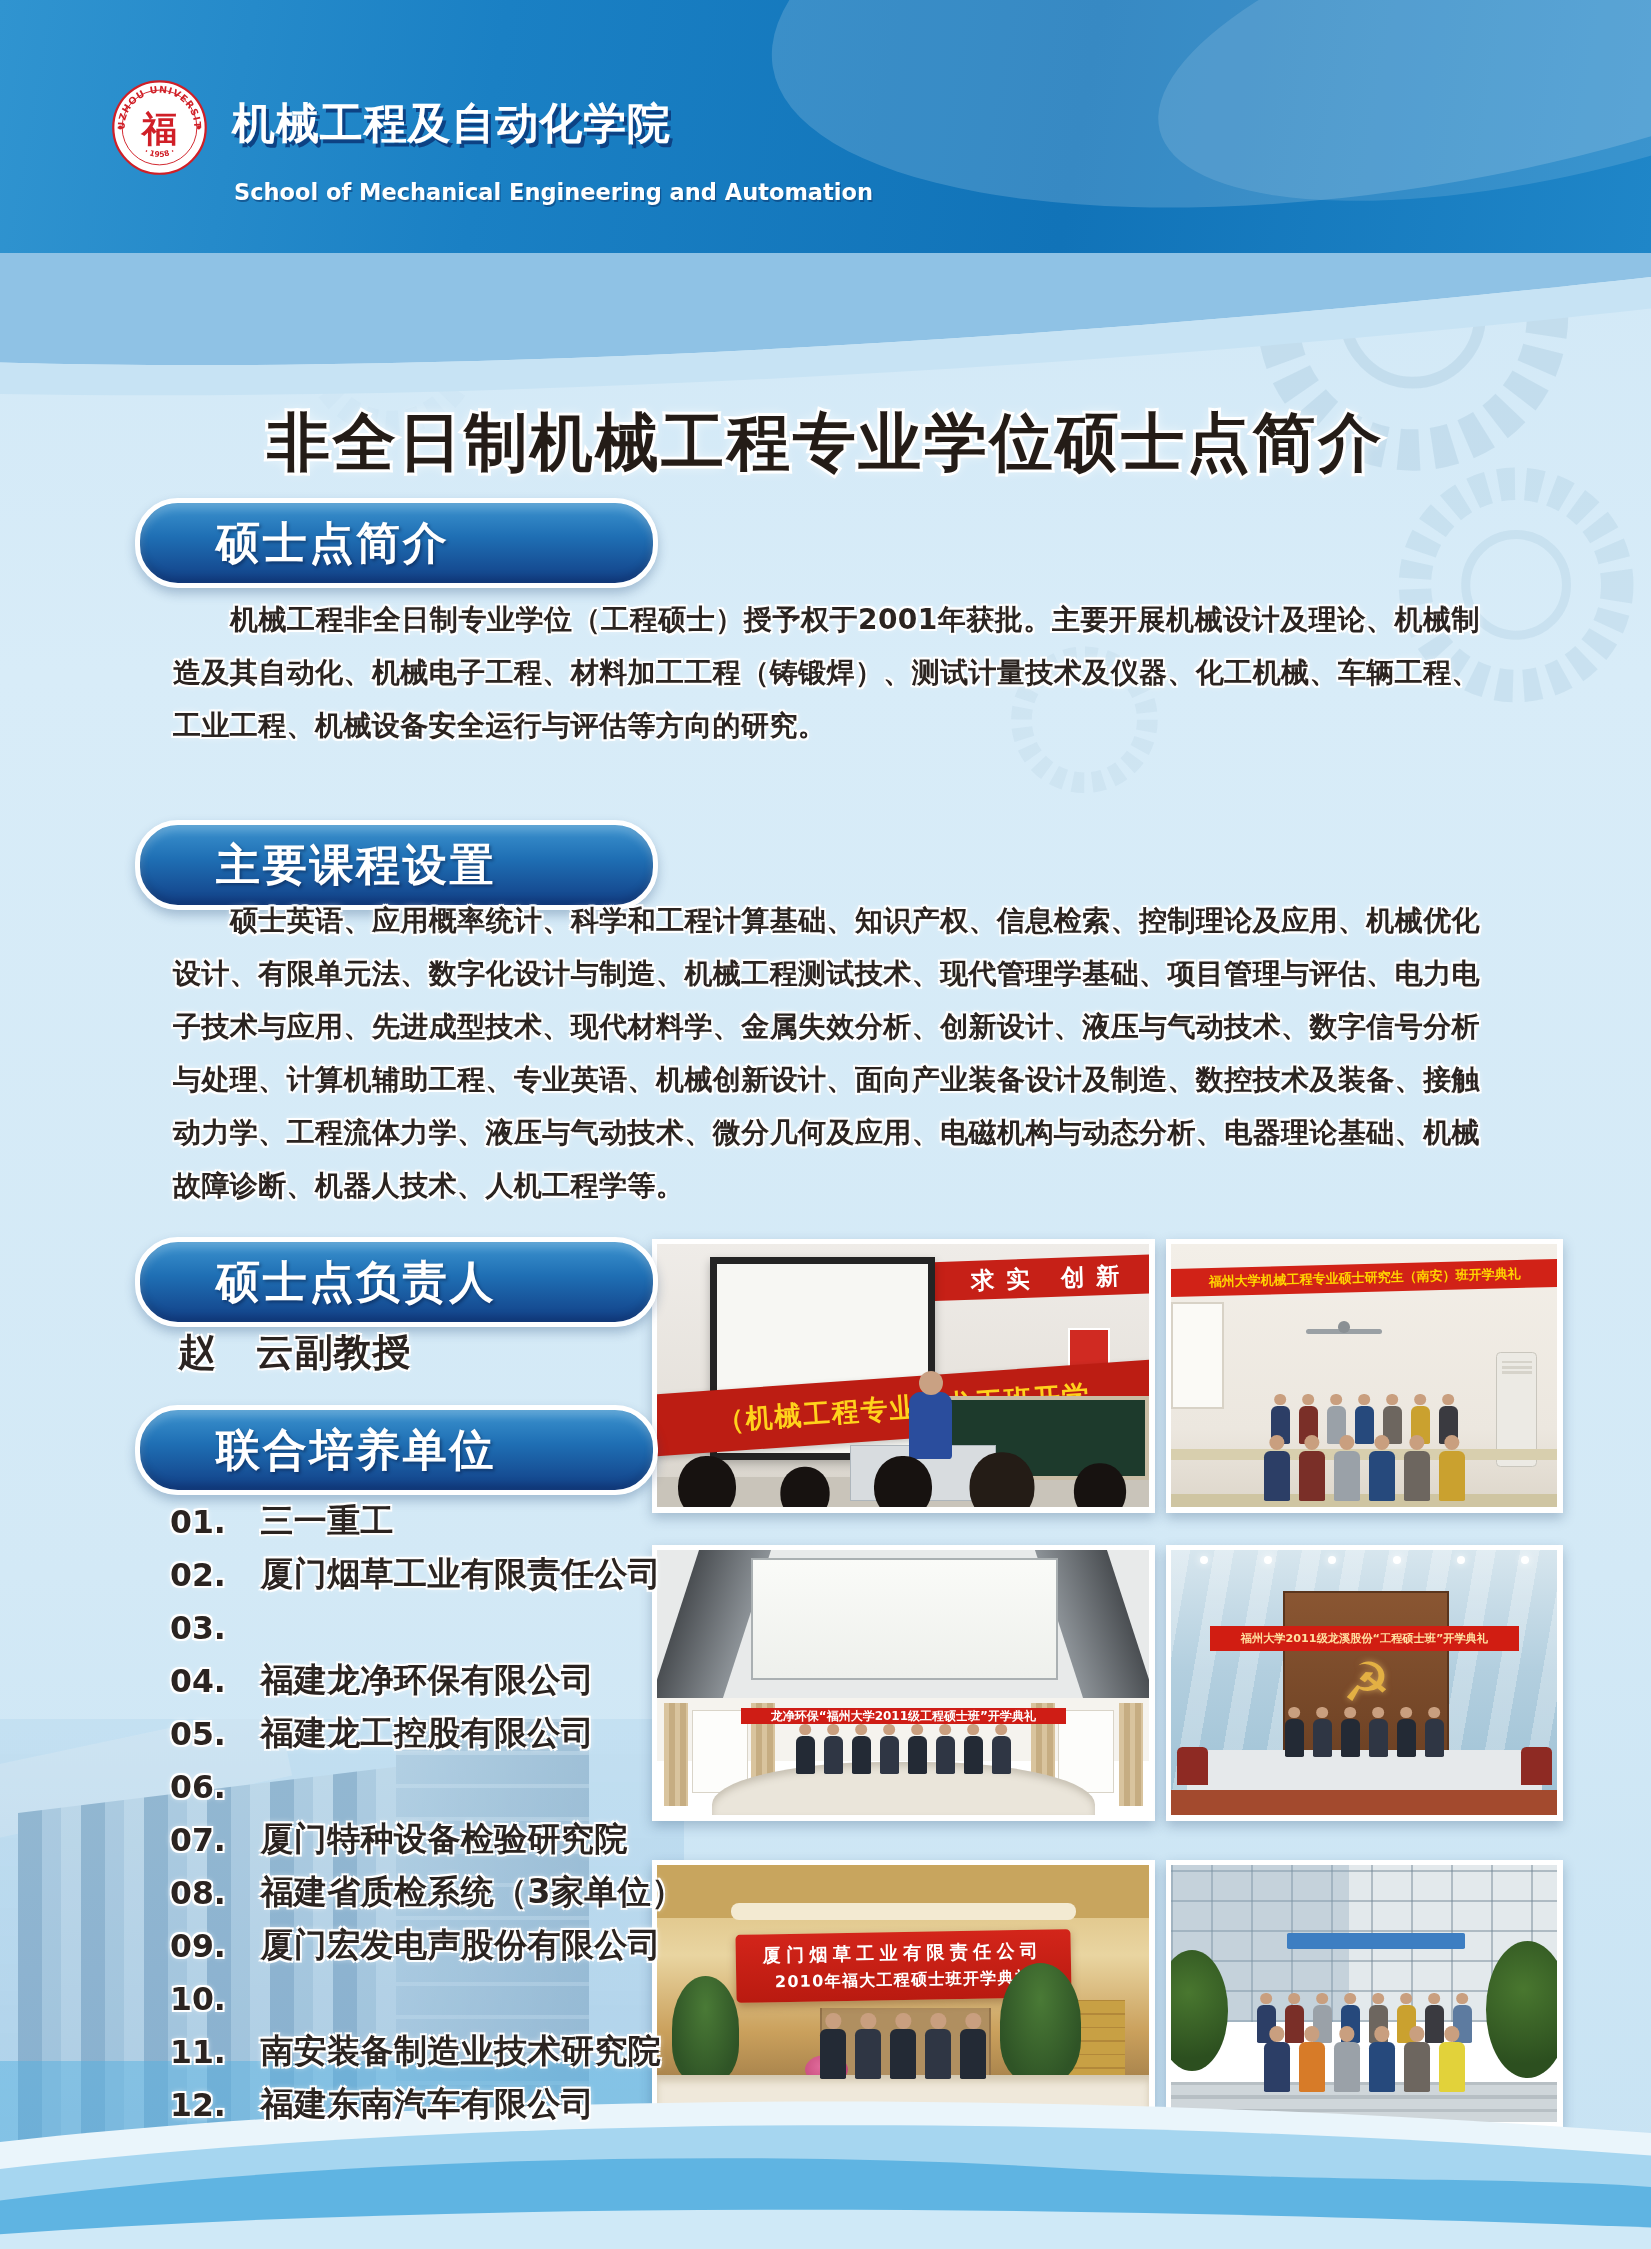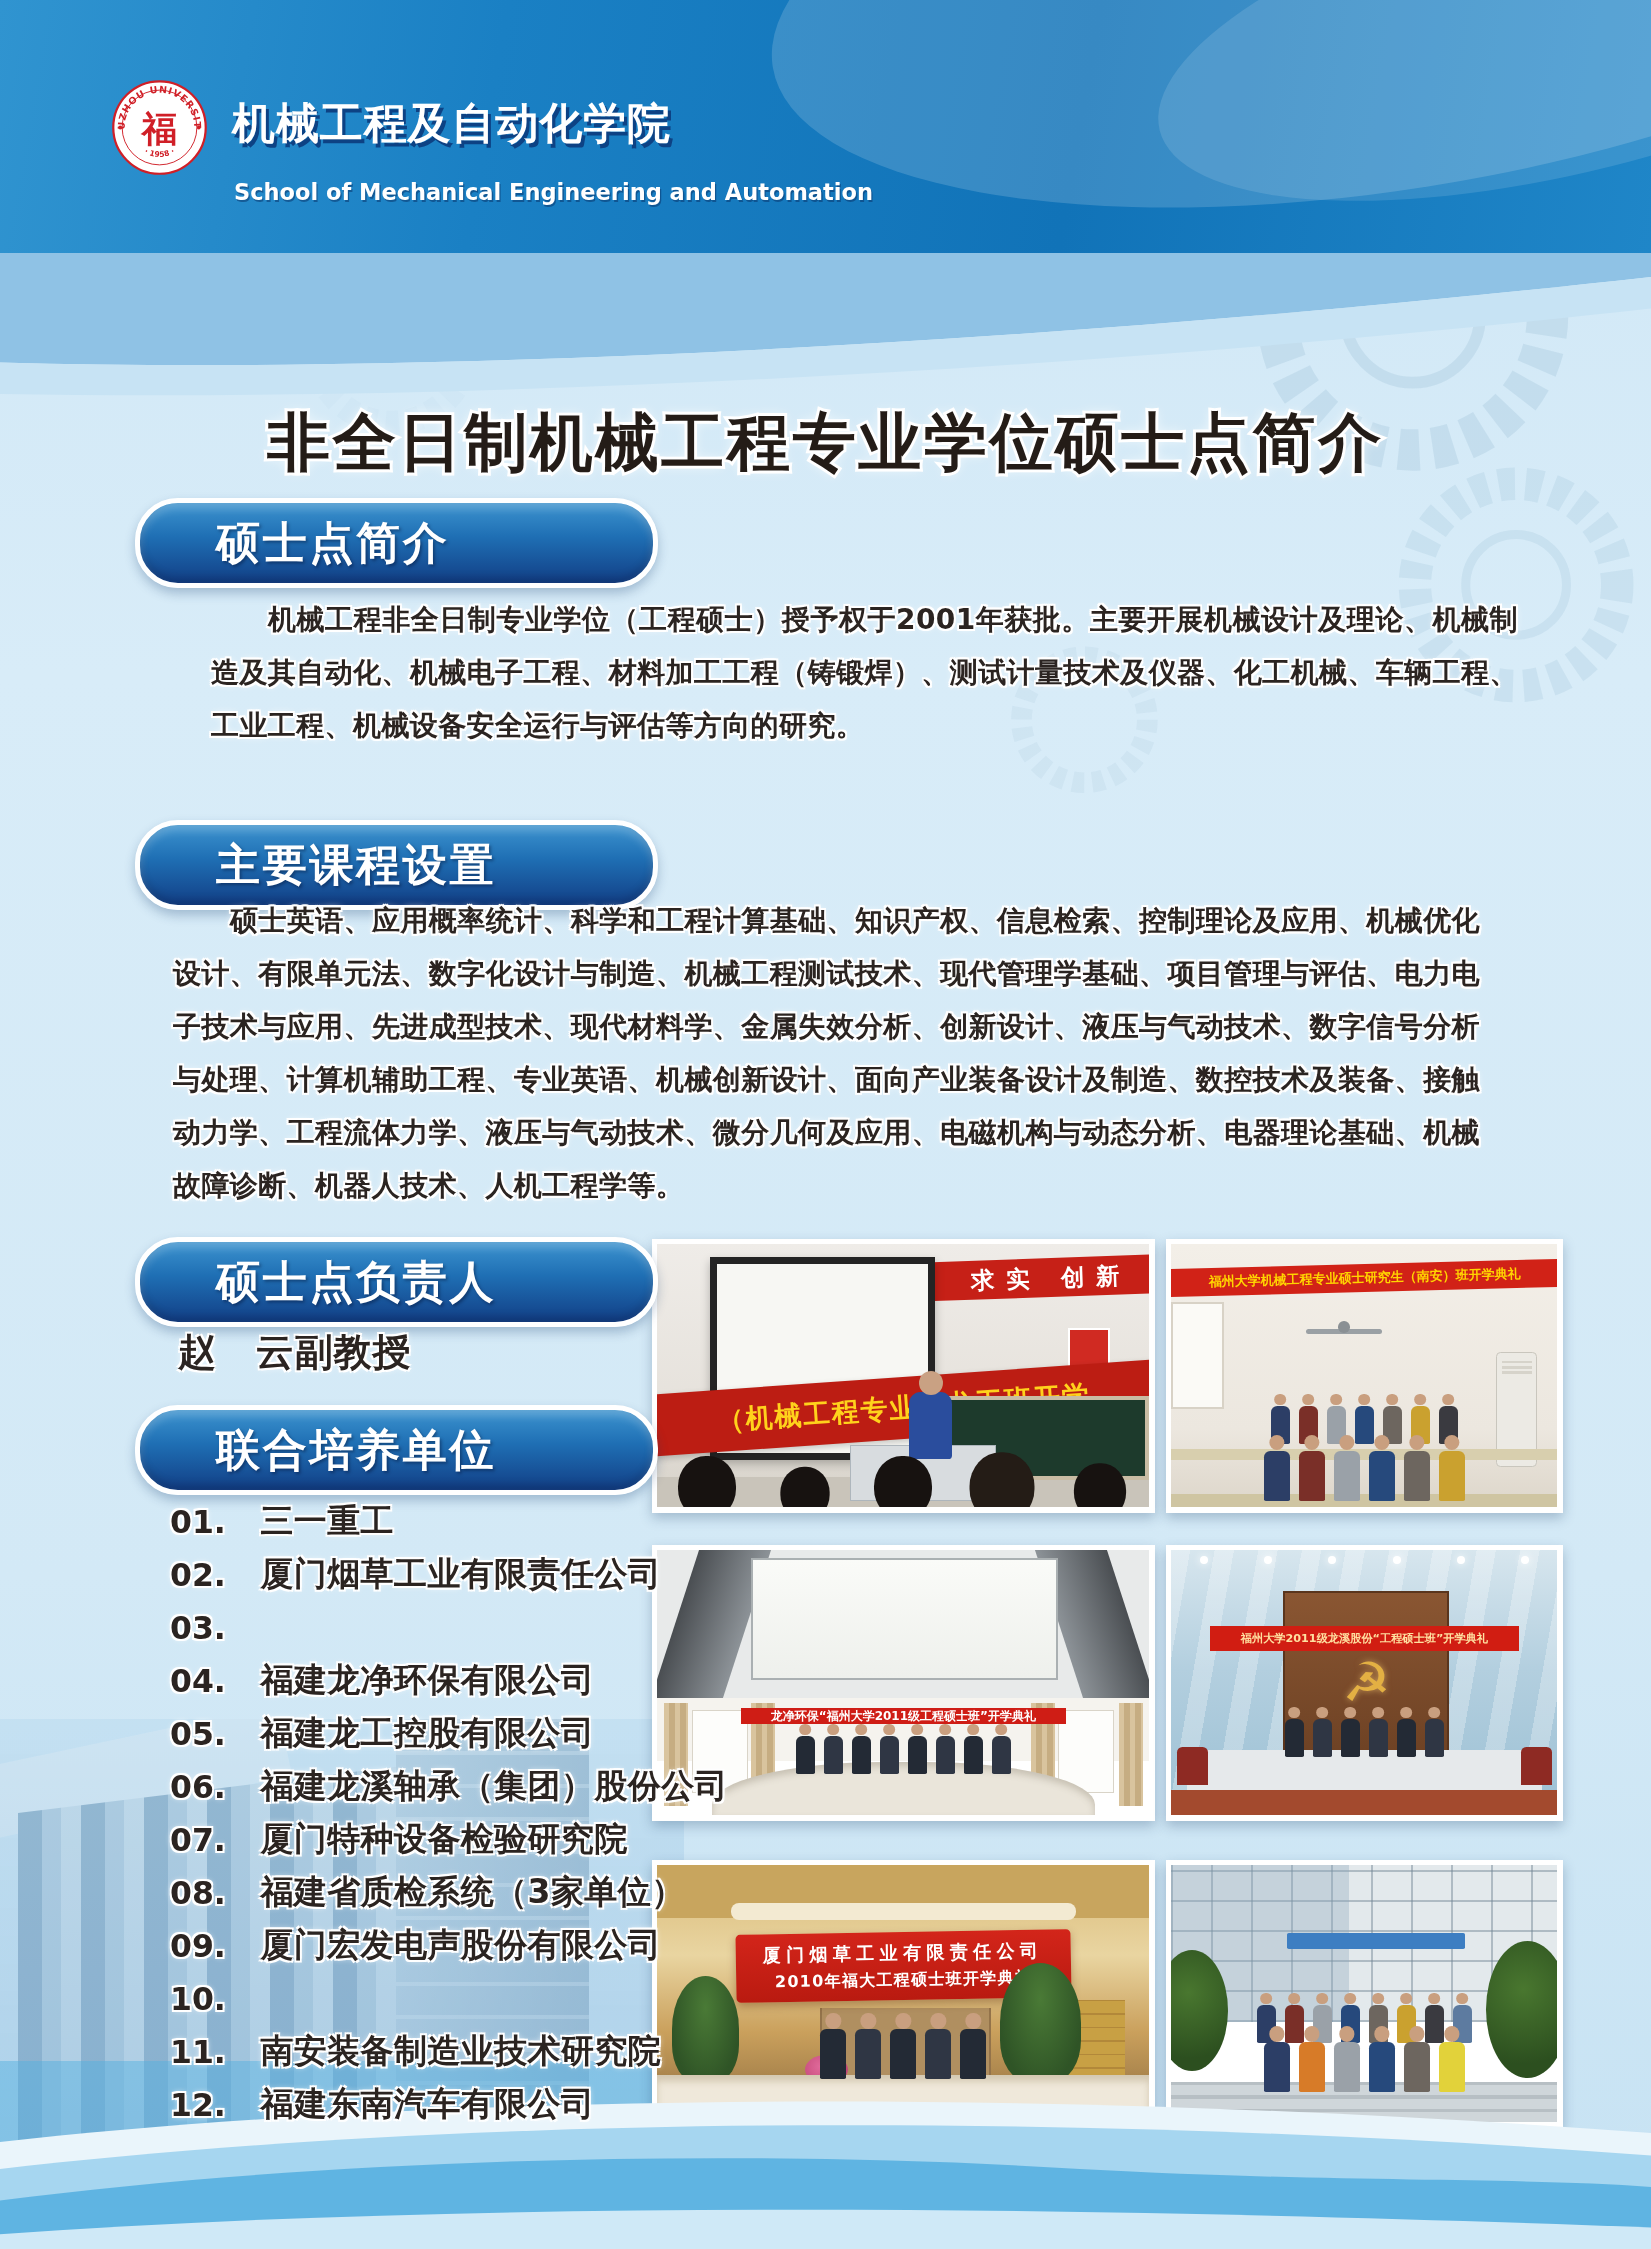--- a/index.html
+++ b/index.html
@@ -53,21 +53,21 @@
        box-shadow:0 5.4px 10.8px rgba(20,60,110,.28), inset 0 5.4px 8px rgba(255,255,255,.22), inset 0 -4.5px 9px rgba(0,0,30,.18);
        z-index:3;display:flex;align-items:center;}
   .tab .tab-label{margin-left:76px;color:#fff;font-size:44px;font-weight:800;letter-spacing:2.7px;
        text-shadow:1.8px 2.2px 3.1px rgba(0,10,40,.4);white-space:nowrap;}
   #tab-intro{top:498px;} #tab-courses{top:820px;} #tab-leader{top:1237px;} #tab-partners{top:1405px;}
 
   
   .para{position:absolute;left:173px;width:1307px;z-index:3;color:#2b2421;font-size:28px;line-height:53px;
         font-weight:700;text-align:justify;text-indent:57px;letter-spacing:0.4px;
         text-shadow:-1.8px -1.8px 0 #fff,1.8px -1.8px 0 #fff,-1.8px 1.8px 0 #fff,1.8px 1.8px 0 #fff,-1.8px 0 0 #fff,1.8px 0 0 #fff,0 -1.8px 0 #fff,0 1.8px 0 #fff,0 0 7.2px #fff;}
-  #para-intro{top:593px;margin-left:38px;} #para-courses{top:894px;}
+  #para-intro{top:593px;} #para-courses{top:894px;}
   .leader-name{position:absolute;left:178px;top:1327px;z-index:3;color:#2b2421;font-size:38px;font-weight:800;
         letter-spacing:0.9px;white-space:nowrap;
         text-shadow:-1.8px -1.8px 0 #fff,1.8px -1.8px 0 #fff,-1.8px 1.8px 0 #fff,1.8px 1.8px 0 #fff,0 0 7.2px #fff;}
 
   
   .partners{position:absolute;left:170px;top:1495px;z-index:3;list-style:none;margin:0;padding:0;}
   .partners li{height:53px;display:flex;align-items:center;white-space:nowrap;
         text-shadow:-1.8px -1.8px 0 #fff,1.8px -1.8px 0 #fff,-1.8px 1.8px 0 #fff,1.8px 1.8px 0 #fff,0 0 6.3px #fff;}
   .partners .no{width:67px;color:#2b2421;font-size:31.5px;font-weight:800;}
   .partners .nm{margin-left:23.4px;color:#2b2421;font-size:33px;font-weight:800;letter-spacing:0.4px;}
@@ -303,21 +303,20 @@
     <li>
         <span class="no">04.</span>
         <span class="nm">福建龙净环保有限公司</span>
       </li>
     <li>
         <span class="no">05.</span>
         <span class="nm">福建龙工控股有限公司</span>
       </li>
     <li>
         <span class="no">06.</span>
-        <span class="nm">福建龙溪轴承（集团）股份公司</span>
       </li>
     <li>
         <span class="no">07.</span>
         <span class="nm">厦门特种设备检验研究院</span>
       </li>
     <li>
         <span class="no">08.</span>
         <span class="nm">福建省质检系统（3家单位）</span>
       </li>
     <li>

